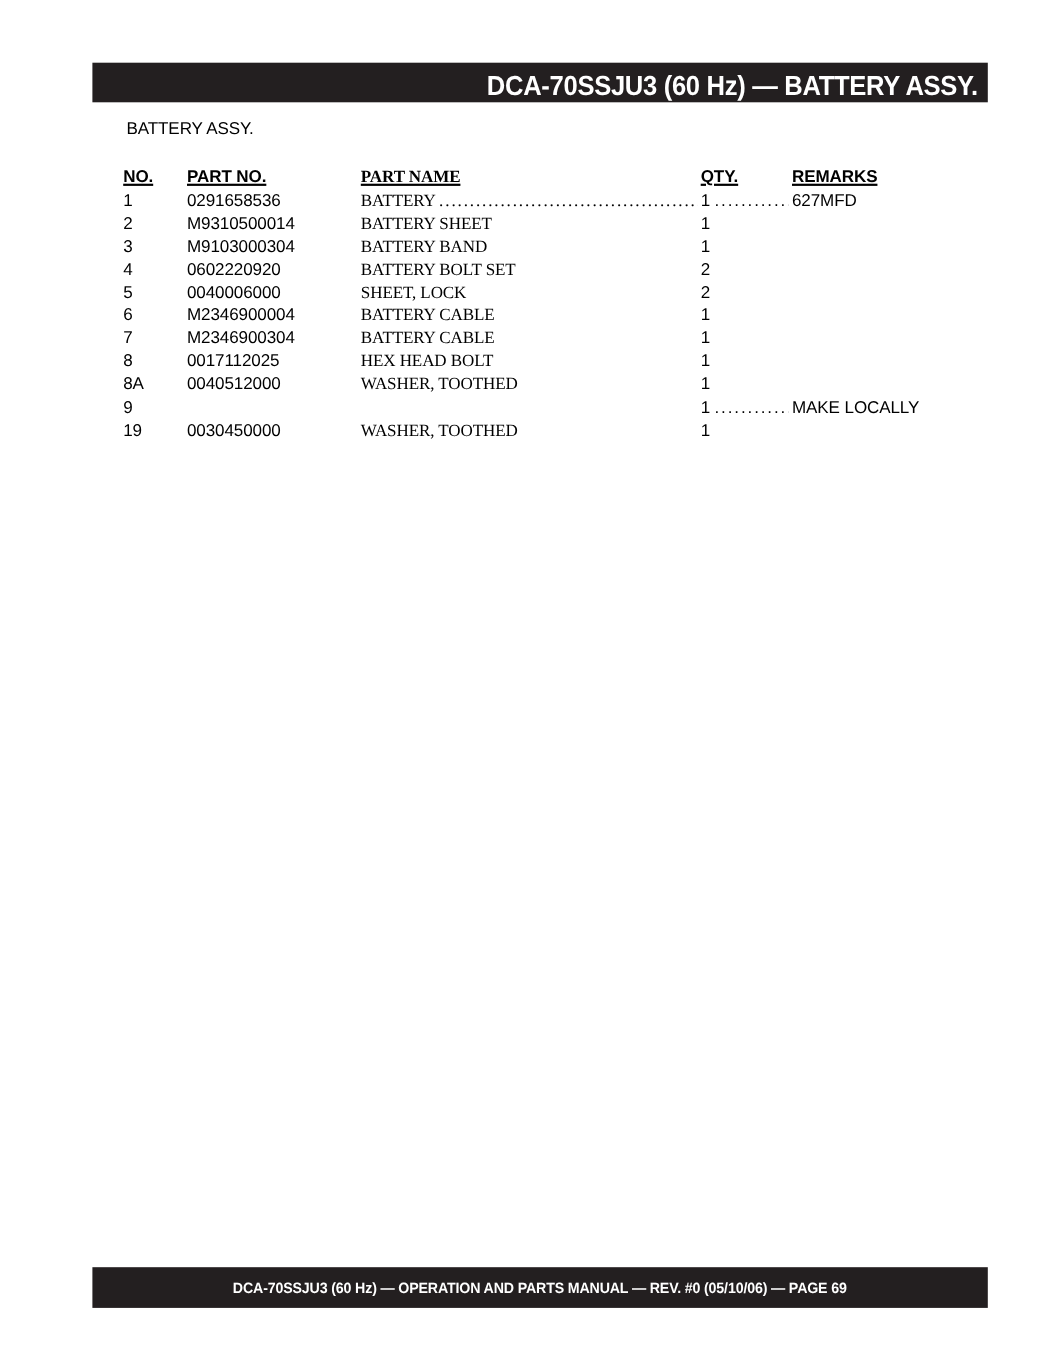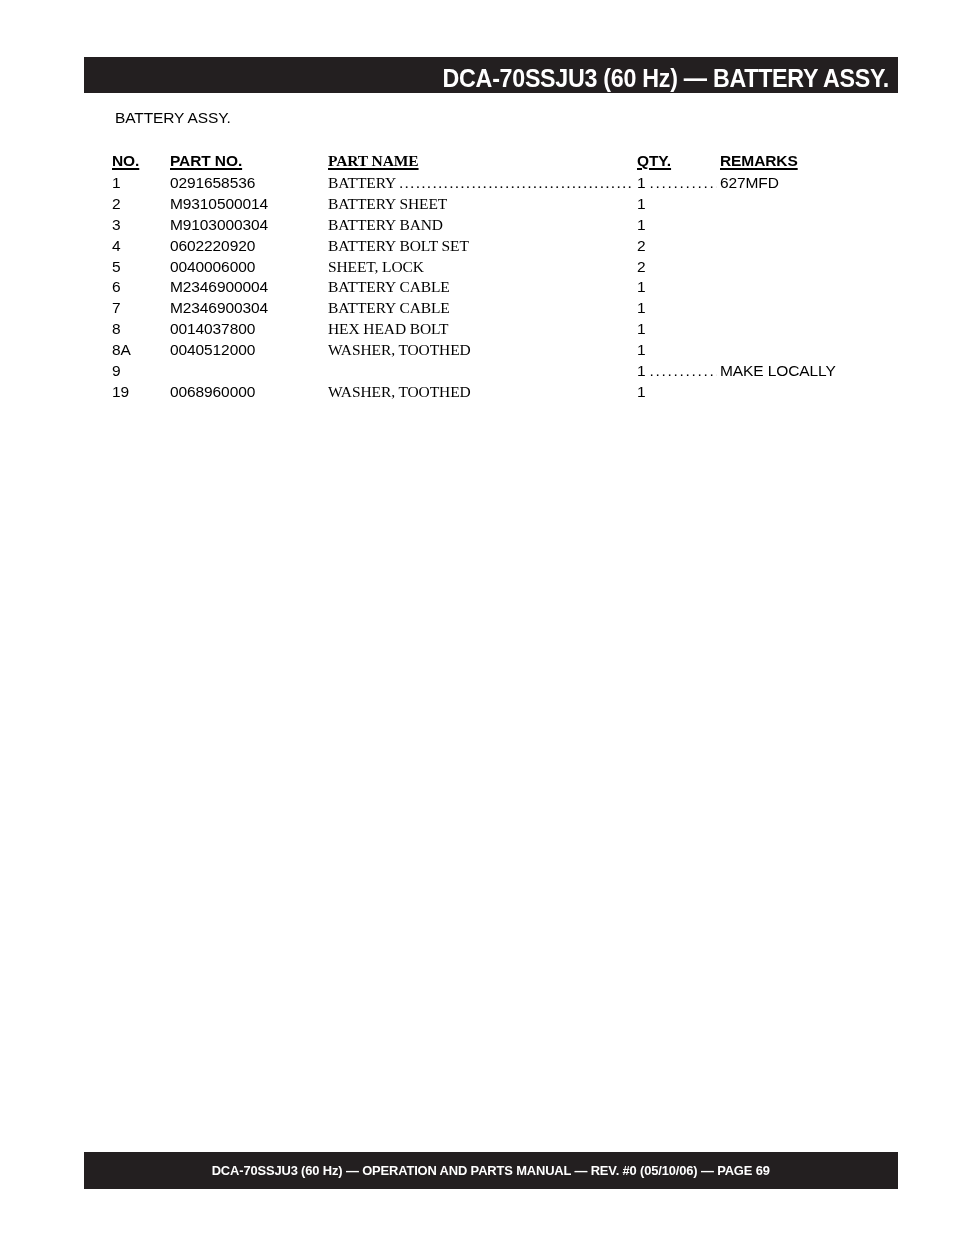--- a/index.html
+++ b/index.html
@@ -218,21 +218,21 @@
         </div>
         <div class="row">
           <span class="cell c-no">7</span>
           <span class="cell c-part">M2346900304</span>
           <span class="cell c-name">BATTERY CABLE</span>
           <span class="cell c-qty">1</span>
           <span class="cell c-remarks"></span>
         </div>
         <div class="row">
           <span class="cell c-no">8</span>
-          <span class="cell c-part">0014037800</span>
+          <span class="cell c-part">0017112025</span>
           <span class="cell c-name">HEX HEAD BOLT</span>
           <span class="cell c-qty">1</span>
           <span class="cell c-remarks"></span>
         </div>
         <div class="row">
           <span class="cell c-no">8A</span>
           <span class="cell c-part">0040512000</span>
           <span class="cell c-name">WASHER, TOOTHED</span>
           <span class="cell c-qty">1</span>
           <span class="cell c-remarks"></span>
@@ -241,21 +241,21 @@
           <span class="cell c-no">9</span>
           <span class="cell c-part"></span>
           <span class="cell c-qty">
             <span>1</span>
             <span class="leader-fill"></span>
           </span>
           <span class="cell c-remarks">MAKE LOCALLY</span>
         </div>
         <div class="row">
           <span class="cell c-no">19</span>
-          <span class="cell c-part">0068960000</span>
+          <span class="cell c-part">0030450000</span>
           <span class="cell c-name">WASHER, TOOTHED</span>
           <span class="cell c-qty">1</span>
           <span class="cell c-remarks"></span>
         </div>
       </div>
 
   </div>
 
   <div class="footer-bar">
     <div class="footer-text">DCA-70SSJU3 (60 Hz) — OPERATION AND PARTS MANUAL — REV. #0  (05/10/06) — PAGE 69</div>

